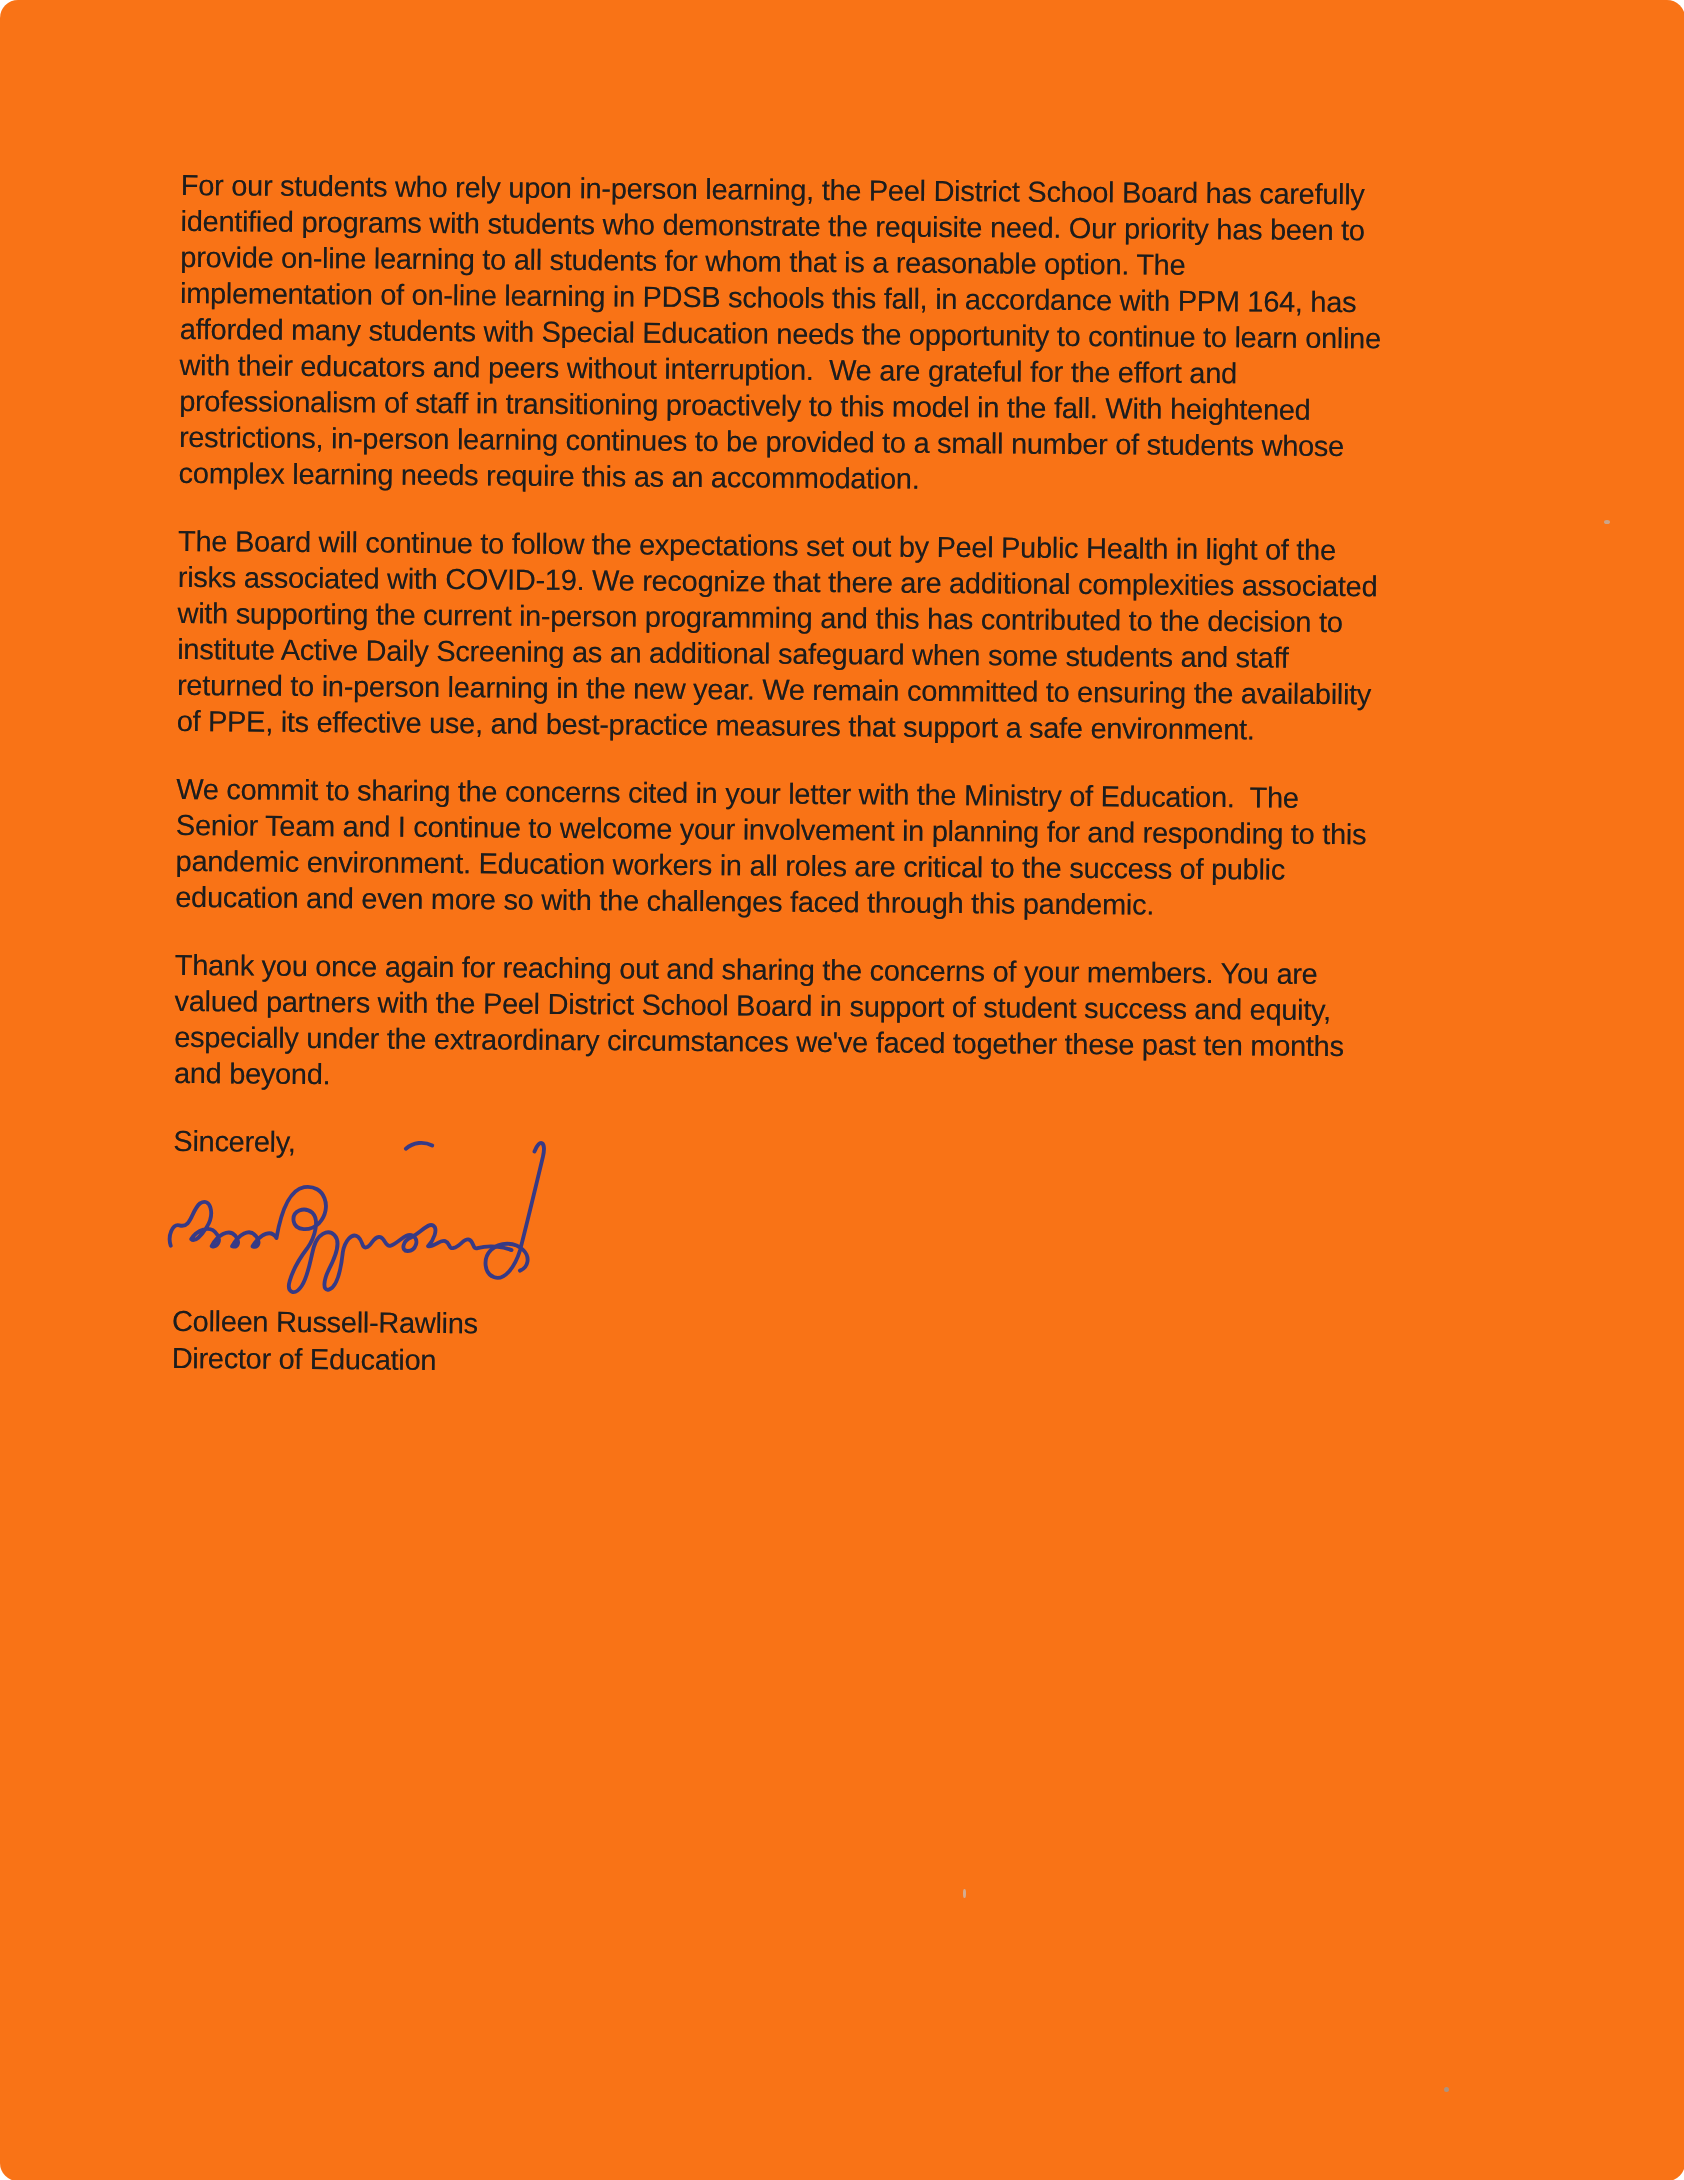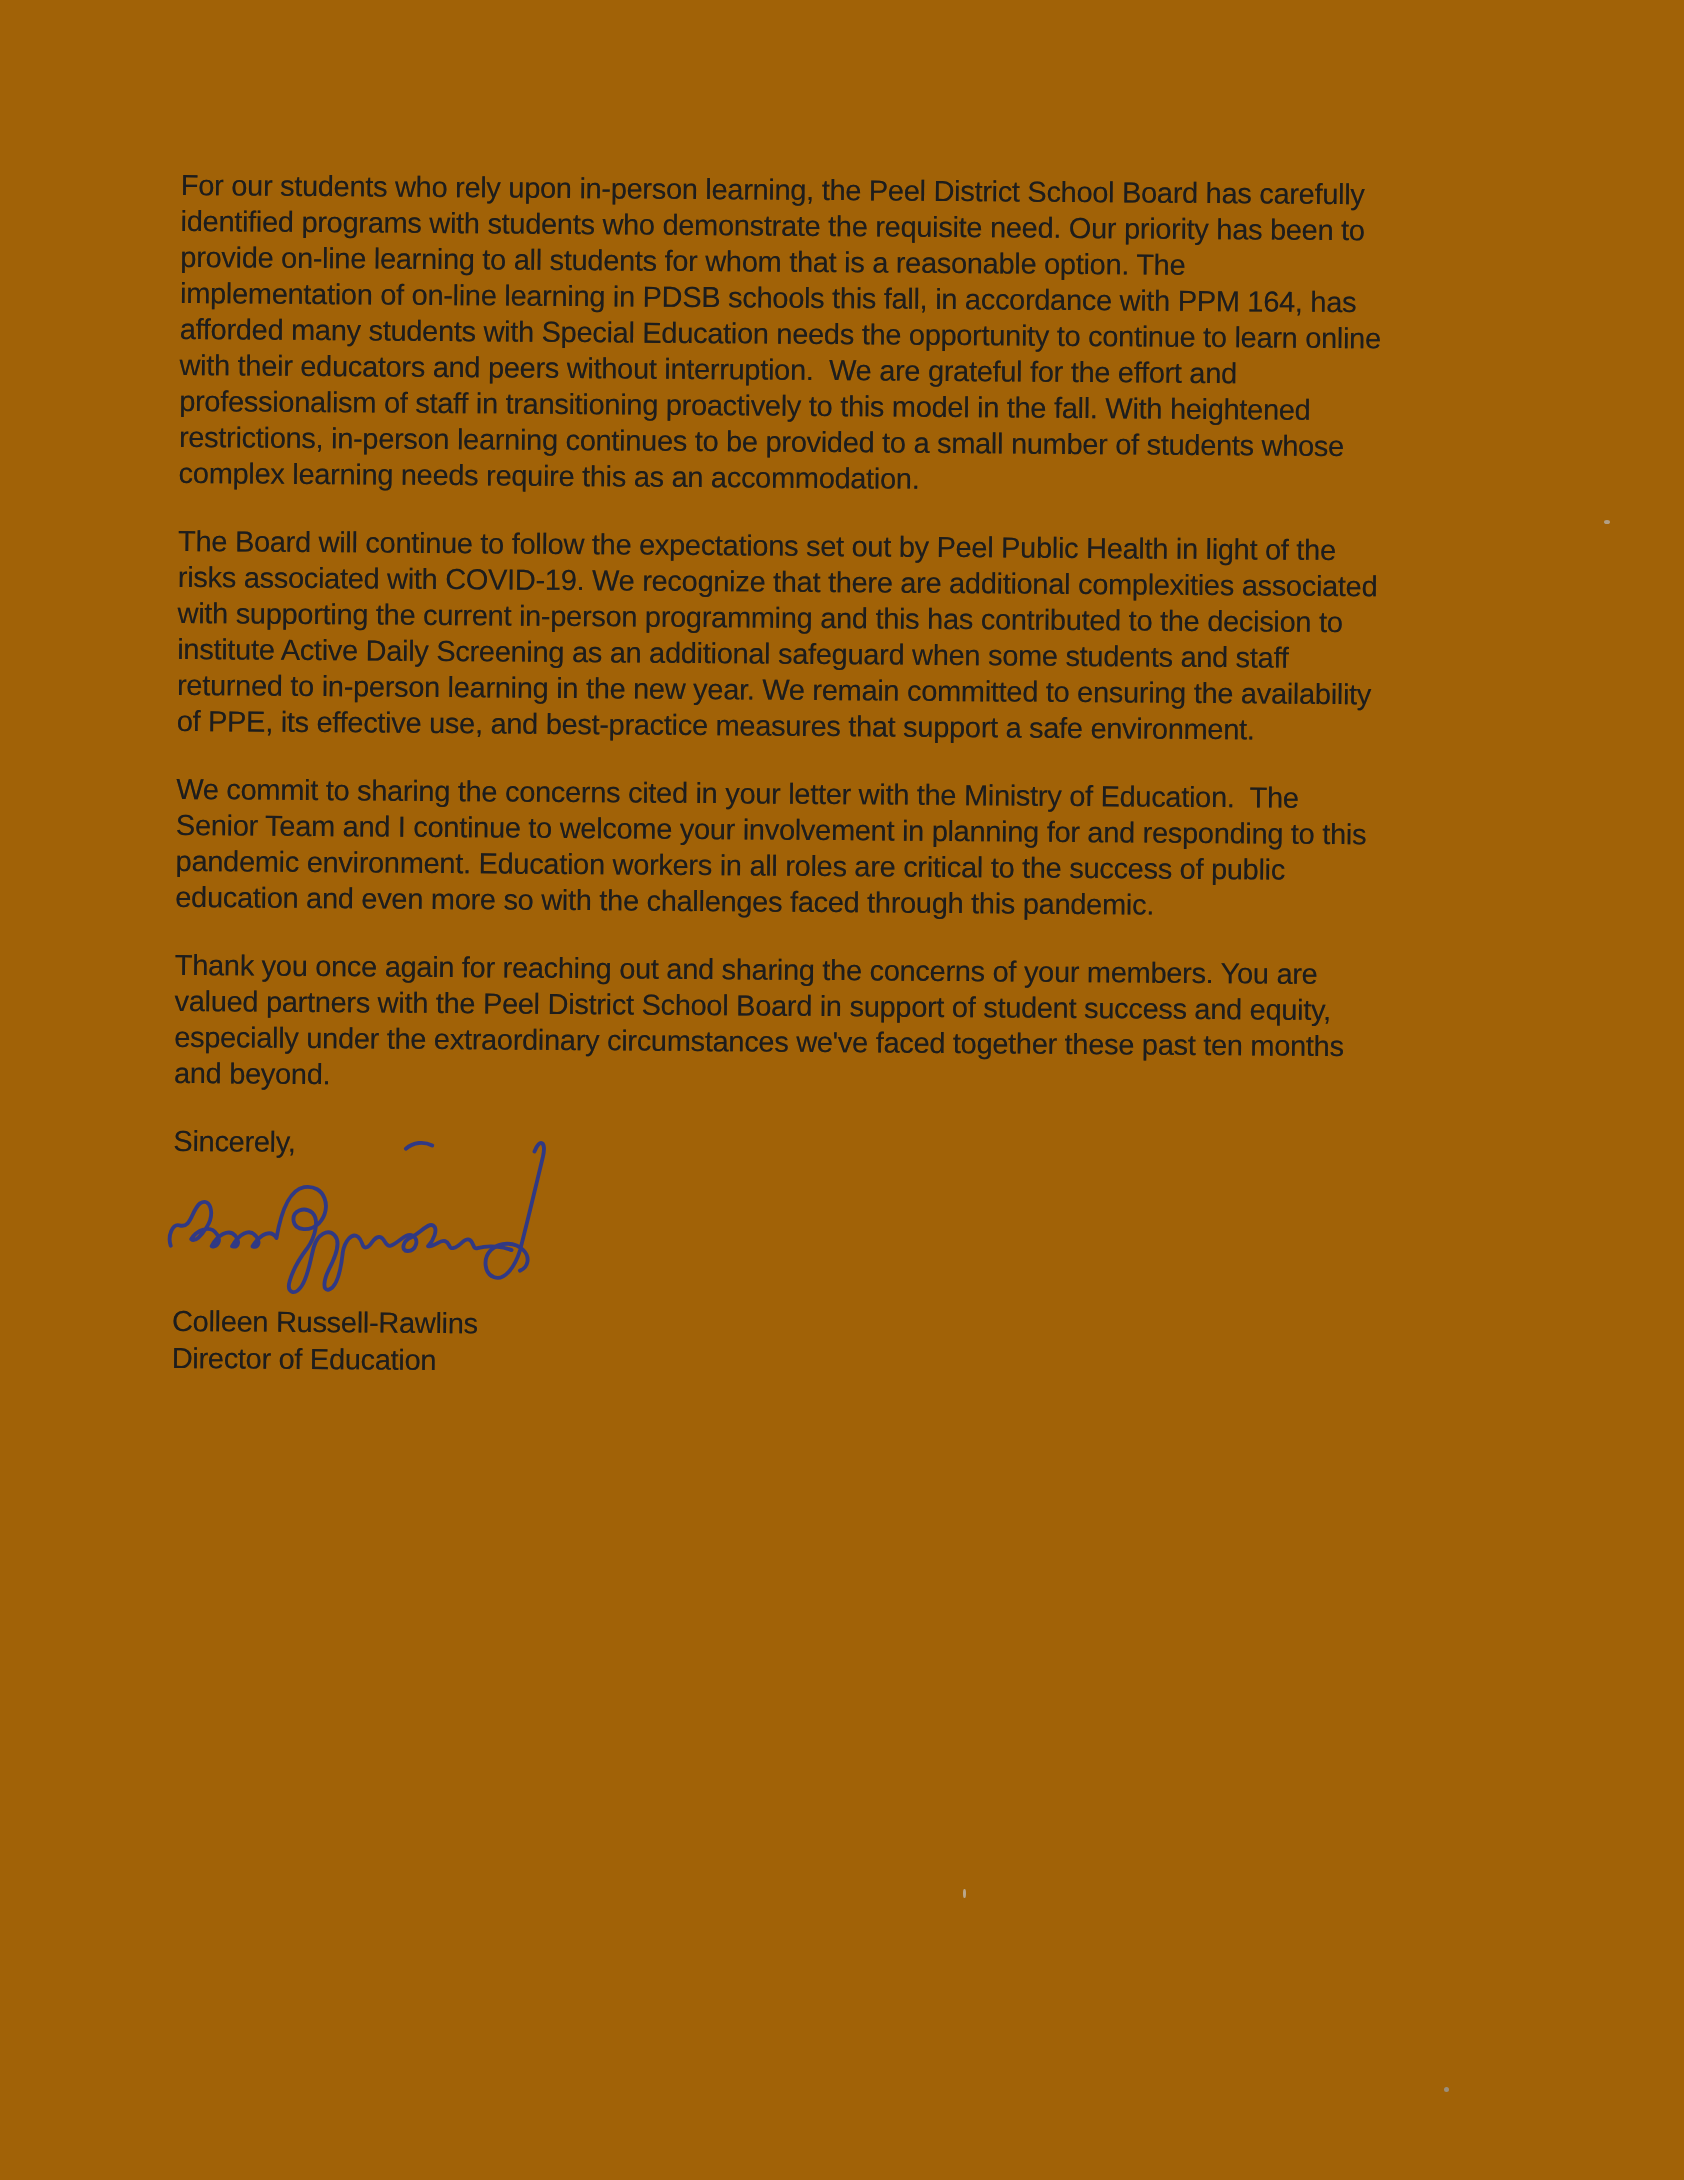--- a/index.html
+++ b/index.html
@@ -10,21 +10,22 @@
   body {
     width: 1685px;
     height: 2181px;
     position: relative;
     overflow: hidden;
     font-family: "Liberation Sans", sans-serif;
   }
   .page {
     position: absolute;
     inset: 0;
-    background: #a16207;
+    background: #f97316;
+    border-radius: 18px;
   }
   .content {
     position: absolute;
     left: 0;
     top: 0;
     width: 1685px;
     padding: 167px 0 0 181px;
     box-sizing: border-box;
     transform: rotate(0.45deg);
     transform-origin: 181px 179px;

